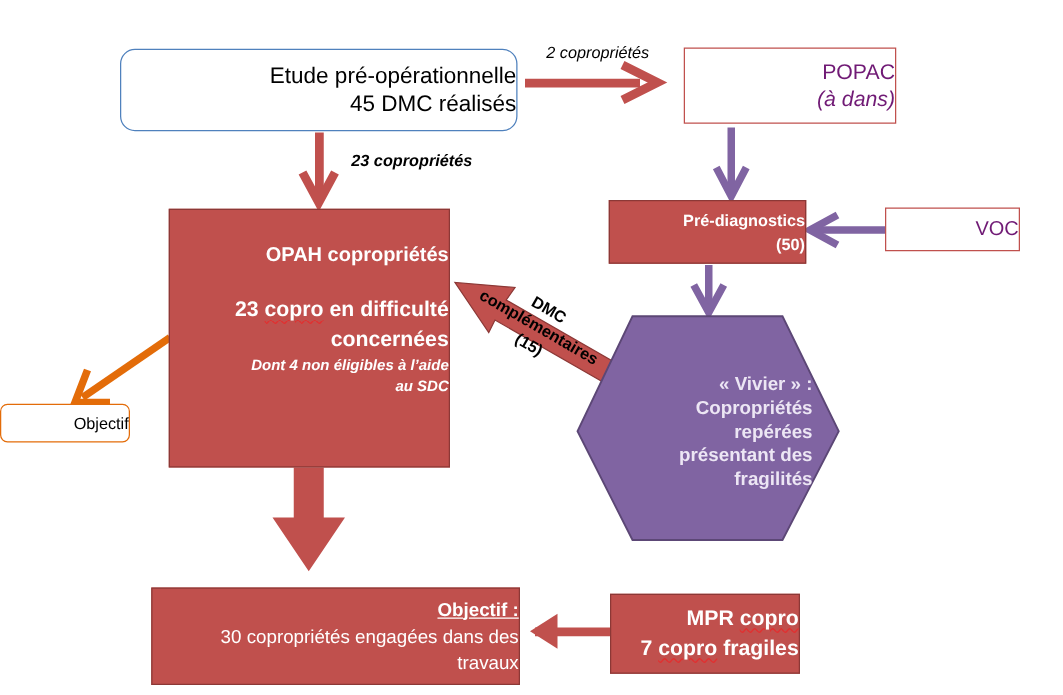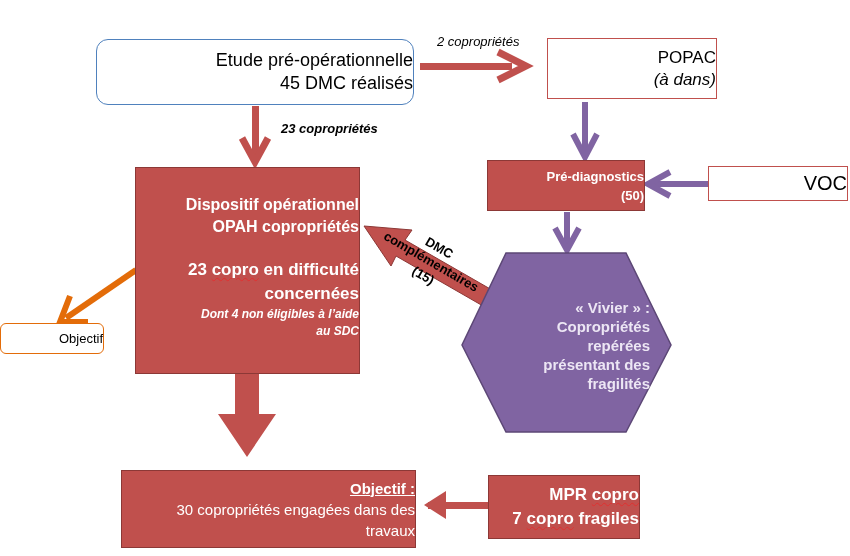--- a/index.html
+++ b/index.html
@@ -2,21 +2,21 @@
 <html><head>
 <meta charset="utf-8">
 <style>
   html, body { margin: 0; padding: 0; background: #ffffff; }
   body { width: 850px; height: 556px; position: relative; overflow: hidden;
          font-family: "Liberation Sans", "DejaVu Sans", sans-serif; }
   #diagram-canvas { position: absolute; left: 0; top: 0; }
   .box { position: absolute; box-sizing: border-box; display: flex; flex-direction: column;
          align-items: flex-end; justify-content: center; text-align: center; }
   .red-fill { background: #c0504d; border: 1.5px solid #8c3836; color: #ffffff; }
-  .white-red { background: #ffffff; border: 1.5px solid #c0504d; color: #000000; }
+  .white-red { background: #ffffff; border: 1.5px solid #c0504d; color: #701a75; }
   .line { display: block; }
   .u { text-decoration: underline; }
   .squiggle { text-decoration: underline wavy #e03030; text-decoration-thickness: 1px; text-underline-offset: 2px; }
   .label { position: absolute; font-style: italic; white-space: nowrap; }
 </style>
 </head>
 <body>
 
 <svg id="diagram-canvas" width="850" height="556">
 
@@ -78,26 +78,25 @@
   <span class="line" style="font-style:italic;">(à dans)</span>
 </div>
 
 <div class="label" style="left:281px; top:121px; font-size:13px; font-weight:bold; color:#000;">23 copropriétés</div>
 
 <div class="box red-fill" style="left:487px; top:160px; width:158px; height:51px; font-size:13px; font-weight:bold; line-height:19px;">
   <span class="line">Pré-diagnostics</span>
   <span class="line">(50)</span>
 </div>
 
-<div class="box white-red" style="left:708px; top:166px; width:140px; height:35px; font-size:20px;">
+<div class="box white-red" style="left:708px; top:166px; width:108px; height:35px; font-size:16px;">
   <span>VOC</span>
 </div>
 
 <div class="box red-fill" style="left:135px; top:167px; width:225px; height:207px; font-weight:bold; justify-content:flex-start; padding-top:26px;">
-  <span class="line" style="font-size:16px; line-height:22px;">Dispositif opérationnel</span>
   <span class="line" style="font-size:16px; line-height:22px;">OPAH copropriétés</span>
   <span class="line" style="height:20px;"></span>
   <span class="line" style="font-size:17px; line-height:24px;">
     <span>23</span>
     <span class="squiggle">copro</span>
     <span>en difficulté</span>
   </span>
   <span class="line" style="font-size:17px; line-height:24px;">concernées</span>
   <span class="line" style="font-size:12px; font-style:italic; line-height:17px;">Dont 4 non éligibles  à l’aide</span>
   <span class="line" style="font-size:12px; font-style:italic; line-height:17px;">au SDC</span>

